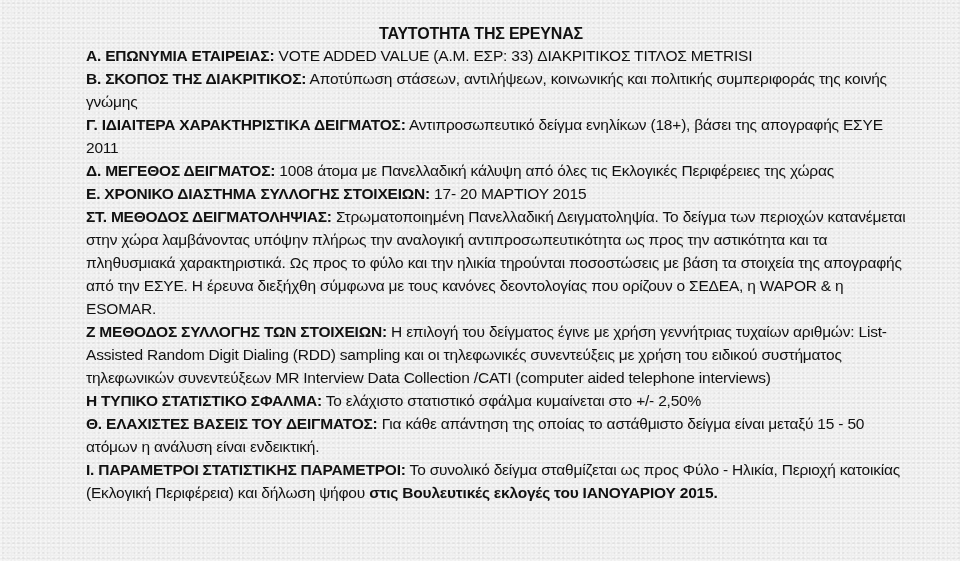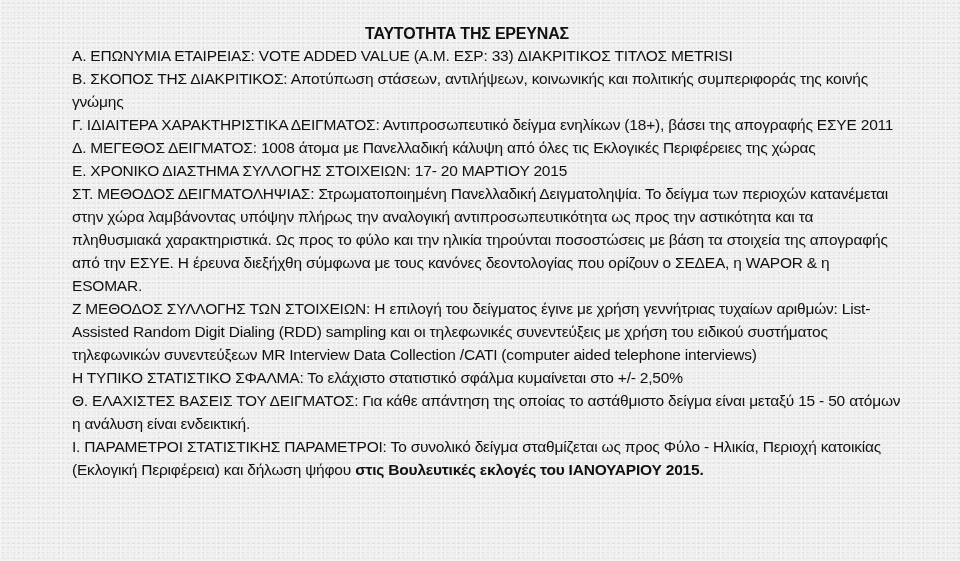--- a/index.html
+++ b/index.html
@@ -14,41 +14,41 @@
       background-image:
         radial-gradient(circle at 20% 30%, rgba(255,255,255,0.35) 0 1px, transparent 1.5px),
         radial-gradient(circle at 70% 60%, rgba(0,0,0,0.05) 0 1px, transparent 1.5px),
         radial-gradient(circle at 40% 80%, rgba(255,255,255,0.3) 0 1px, transparent 1.5px);
       background-size: 4px 4px, 5px 5px, 3px 3px;
       font-family: "Liberation Sans", "DejaVu Sans", sans-serif;
       color: #111;
     }
     .doc {
       position: absolute;
-      left: 72px;
+      left: 86px;
       top: 24px;
       width: 830px;
     }
     .title {
       text-align: center;
       font-weight: bold;
       font-size: 16px;
       line-height: 20px;
       margin: 0 0 0 -40px;
       height: 20px;
       letter-spacing: -0.2px;
     }
     .para {
       font-size: 15.5px;
       line-height: 23px;
       margin: 0;
       letter-spacing: -0.2px;
     }
     .para .label {
-      font-weight: normal;
+      font-weight: bold;
     }
     .para .em {
       font-weight: bold;
     }
   </style>
 </head>
 <body>
 
 <div class="doc">
   <div class="title">ΤΑΥΤΟΤΗΤΑ ΤΗΣ ΕΡΕΥΝΑΣ</div>

